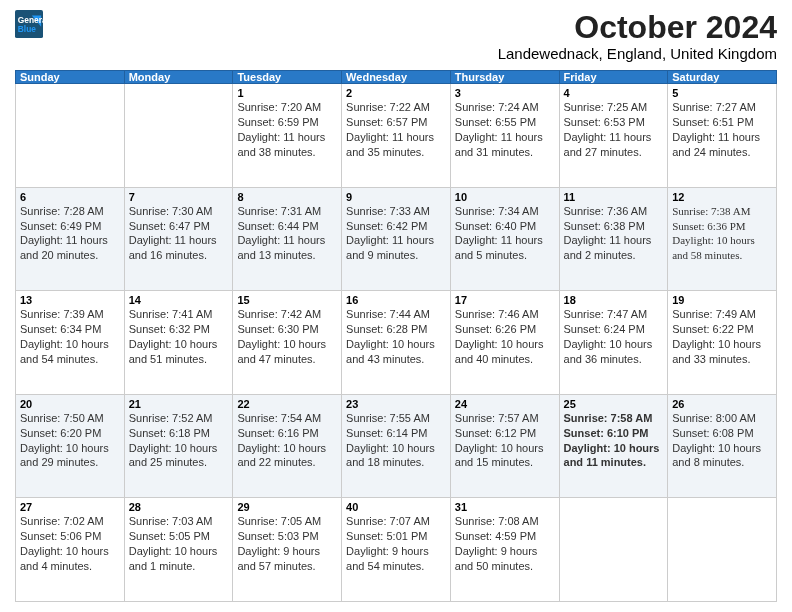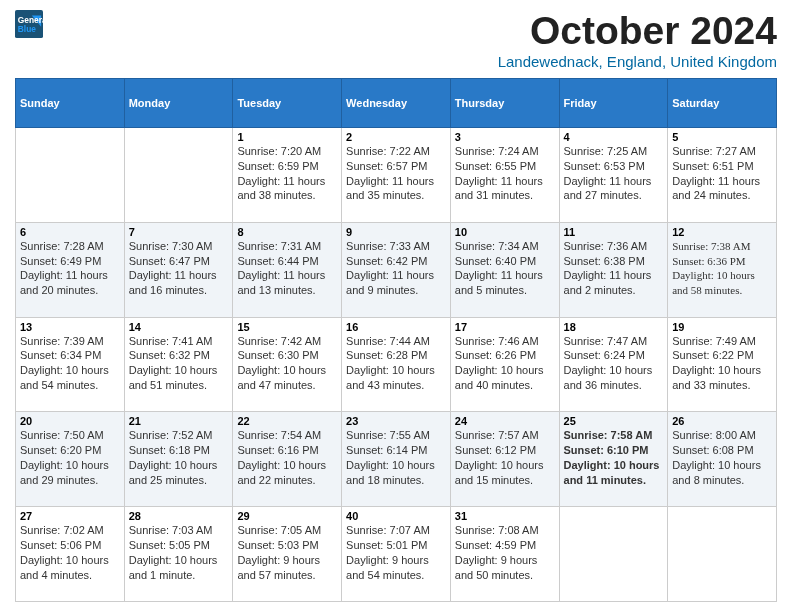--- a/index.html
+++ b/index.html
@@ -29,39 +29,39 @@
       gap: 4px;
     }
     .logo-icon {
       width: 28px;
       height: 28px;
     }
     .title-area {
       text-align: right;
     }
     .month-title {
-      font-size: 39px;
+      font-size: 32px;
       font-weight: bold;
       color: #222;
       line-height: 1.1;
     }
     .location {
       font-size: 15px;
-      color: #0369a1;
+      color: #000000;
     }
     .calendar {
       flex: 1;
       border-collapse: collapse;
       width: 100%;
       font-size: 10px;
     }
     .calendar th {
       background: #2979c7;
       color: #fff;
-      padding: 18px 4px;
+      padding: 0 4px;
       text-align: left;
       font-size: 11px;
       font-weight: bold;
       border: 1px solid #2060a0;
     }
     .calendar td {
       border: 1px solid #ccc;
       padding: 3px 4px;
       vertical-align: top;
       width: calc(100% / 7);

